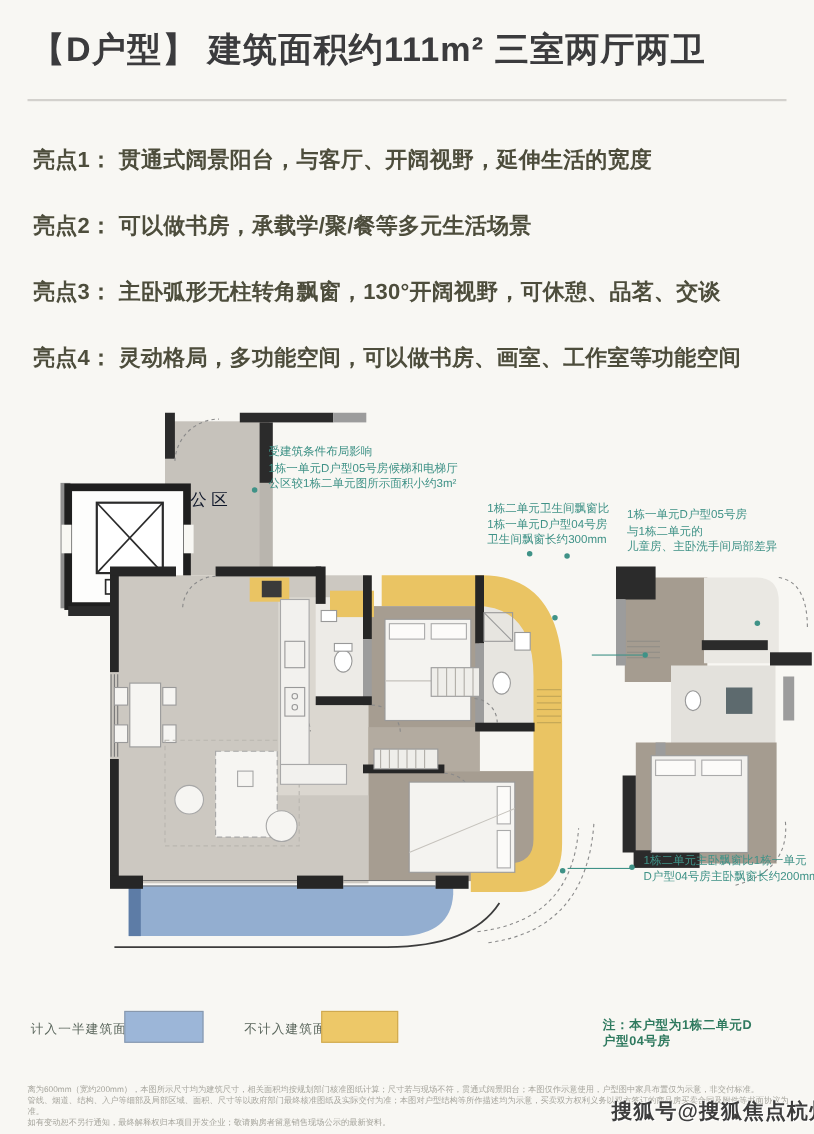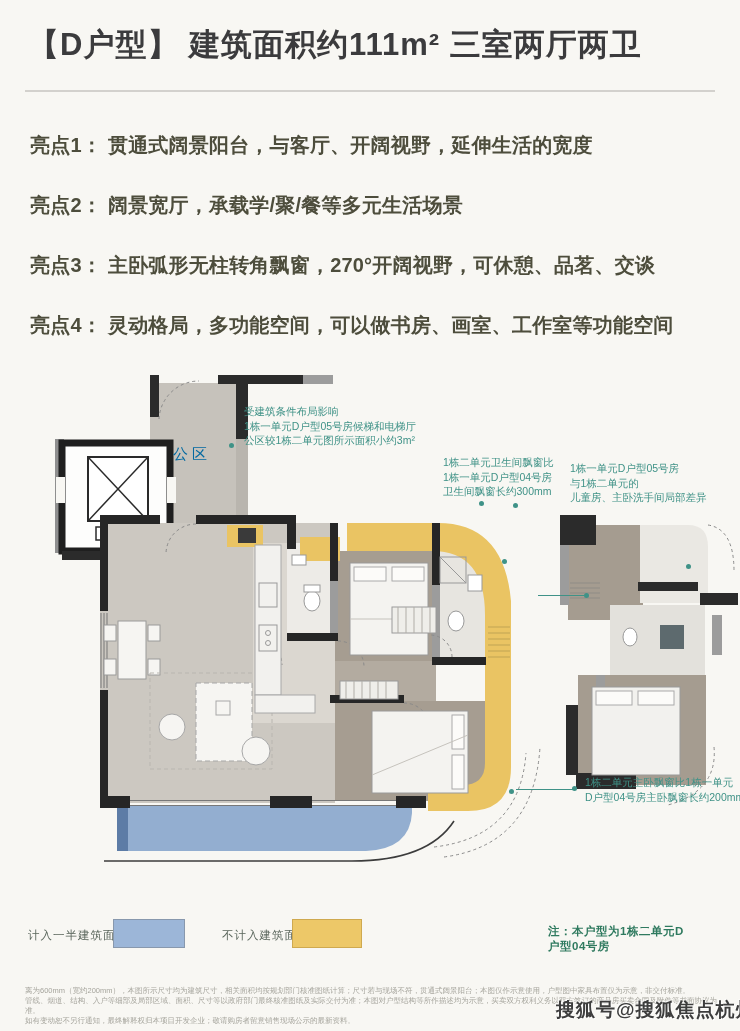--- a/index.html
+++ b/index.html
@@ -11,21 +11,21 @@
          font-weight:700;color:#3b3b3d;letter-spacing:1px;white-space:nowrap;}
   .divider{position:absolute;left:25px;top:90px;width:690px;height:2px;background:#d3d1cd;}
 
   .hl-row{position:absolute;left:30px;width:700px;font-size:20px;font-weight:700;
           color:#4d4d3c;white-space:nowrap;letter-spacing:0.2px;}
   .hl-label{margin-right:6px;}
 
   .plan{position:absolute;left:0;top:375px;width:740px;height:545px;}
   .plan svg{position:absolute;left:0;top:0;}
 
-  .gongqu{position:absolute;left:173px;top:70px;font-size:15px;color:#0369a1;
+  .gongqu{position:absolute;left:173px;top:70px;font-size:15px;color:#0f172a;
           letter-spacing:4px;font-weight:500;}
 
   .anno{position:absolute;font-size:10.5px;line-height:14.5px;color:#3f9287;white-space:nowrap;}
   .dot{position:absolute;width:5px;height:5px;border-radius:50%;background:#3f9287;}
   .leader{position:absolute;border-top:1.5px solid #3f9287;height:0;}
 
   .legend-label{position:absolute;font-size:11.5px;color:#5a665c;letter-spacing:1px;}
   .swatch{position:absolute;width:72px;height:29px;box-sizing:border-box;}
   .swatch-half{background:#9cb6d8;border:1px solid #8898ad;}
   .swatch-excluded{background:#edc868;border:1px solid #cfa94f;}
@@ -43,24 +43,24 @@
 
 <div class="page">
 
   <div class="title">【D户型】 建筑面积约111m² 三室两厅两卫</div>
   <div class="divider"></div>
 
   <div class="hl-row" style="top:132px">
     <span class="hl-label">亮点1：</span><span>贯通式阔景阳台，与客厅、开阔视野，延伸生活的宽度</span>
   </div>
   <div class="hl-row" style="top:192px">
-    <span class="hl-label">亮点2：</span><span>阔景宽厅，承载学/聚/餐等多元生活场景</span>
+    <span class="hl-label">亮点2：</span><span>可以做书房，承载学/聚/餐等多元生活场景</span>
   </div>
   <div class="hl-row" style="top:252px">
-    <span class="hl-label">亮点3：</span><span>主卧弧形无柱转角飘窗，270°开阔视野，可休憩、品茗、交谈</span>
+    <span class="hl-label">亮点3：</span><span>主卧弧形无柱转角飘窗，130°开阔视野，可休憩、品茗、交谈</span>
   </div>
   <div class="hl-row" style="top:312px">
     <span class="hl-label">亮点4：</span><span>灵动格局，多功能空间，可以做书房、画室、工作室等功能空间</span>
   </div>
 
   <div class="plan">
     <svg width="740" height="545" viewBox="0 0 740 545">
 
       <g>
         <rect x="150" y="8" width="95" height="140" fill="#c6c2bb"></rect>

